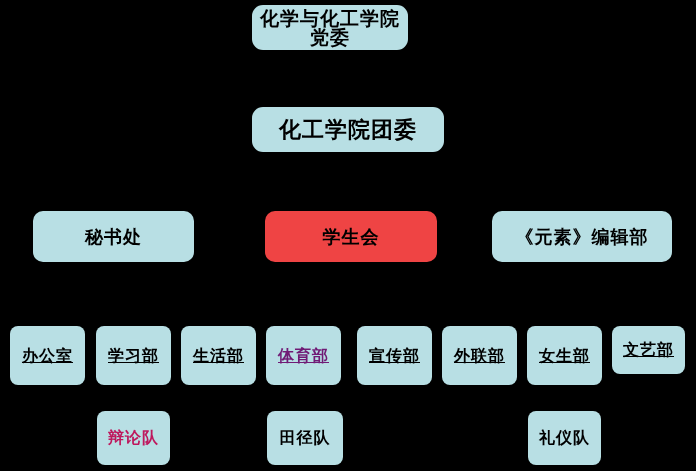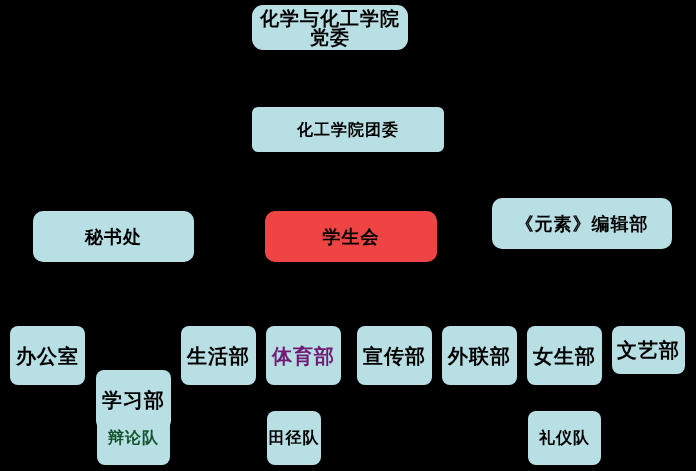--- a/index.html
+++ b/index.html
@@ -24,70 +24,70 @@
     justify-content: center;
     color: #000000;
     font-weight: bold;
     letter-spacing: 1px;
     box-sizing: border-box;
     text-align: center;
     line-height: 1;
     font-family: "Liberation Serif", "DejaVu Serif", serif;
   }
   .level-1 { font-size: 19px; border-radius: 11px; }
-  .level-2 { font-size: 16px; border-radius: 6px; }
+  .level-2 { font-size: 22px; border-radius: 11px; }
   .level-3 { font-size: 18px; border-radius: 10px; }
-  .level-4 { font-size: 20px; border-radius: 8px; }
+  .level-4 { font-size: 16px; border-radius: 8px; text-decoration: underline; }
   .level-5 { font-size: 16px; border-radius: 8px; }
 </style>
 </head>
 <body>
 
 <div id="chart-root" style="background: rgb(0, 0, 0);">
     <div class="node level-1" style="left: 252px; top: 5px; width: 156px; height: 45px; background: rgb(184, 223, 228); color: rgb(0, 0, 0);">
       <span>化学与化工学院党委</span>
     </div>
     <div class="node level-2" style="left: 252px; top: 107px; width: 192px; height: 45px; background: rgb(184, 223, 228); color: rgb(0, 0, 0);">
       <span>化工学院团委</span>
     </div>
     <div class="node level-3" style="left: 33px; top: 211px; width: 161px; height: 51px; background: rgb(184, 223, 228); color: rgb(0, 0, 0);">
       <span>秘书处</span>
     </div>
     <div class="node level-3" style="left: 265px; top: 211px; width: 172px; height: 51px; background: #ef4444; color: rgb(0, 0, 0);">
       <span>学生会</span>
     </div>
-    <div class="node level-3" style="left: 492px; top: 198px; width: 180px; height: 51px; background: rgb(184, 223, 228); color: rgb(0, 0, 0);">
+    <div class="node level-3" style="left: 492px; top: 211px; width: 180px; height: 51px; background: rgb(184, 223, 228); color: rgb(0, 0, 0);">
       <span>《元素》编辑部</span>
     </div>
     <div class="node level-4" style="left: 10px; top: 326px; width: 75px; height: 59px; background: rgb(184, 223, 228); color: rgb(0, 0, 0);">
       <span>办公室</span>
     </div>
-    <div class="node level-4" style="left: 96px; top: 326px; width: 75px; height: 59px; background: rgb(184, 223, 228); color: rgb(0, 0, 0); margin-top: 44px;">
+    <div class="node level-4" style="left: 96px; top: 326px; width: 75px; height: 59px; background: rgb(184, 223, 228); color: rgb(0, 0, 0);">
       <span>学习部</span>
     </div>
     <div class="node level-4" style="left: 181px; top: 326px; width: 75px; height: 59px; background: rgb(184, 223, 228); color: rgb(0, 0, 0);">
       <span>生活部</span>
     </div>
     <div class="node level-4" style="left: 266px; top: 326px; width: 75px; height: 59px; background: rgb(184, 223, 228); color: #701a75;">
       <span>体育部</span>
     </div>
     <div class="node level-4" style="left: 357px; top: 326px; width: 75px; height: 59px; background: rgb(184, 223, 228); color: rgb(0, 0, 0);">
       <span>宣传部</span>
     </div>
     <div class="node level-4" style="left: 442px; top: 326px; width: 75px; height: 59px; background: rgb(184, 223, 228); color: rgb(0, 0, 0);">
       <span>外联部</span>
     </div>
     <div class="node level-4" style="left: 527px; top: 326px; width: 75px; height: 59px; background: rgb(184, 223, 228); color: rgb(0, 0, 0);">
       <span>女生部</span>
     </div>
     <div class="node level-4" style="left: 612px; top: 326px; width: 73px; height: 48px; background: rgb(184, 223, 228); color: #000000;">
       <span>文艺部</span>
     </div>
-    <div class="node level-5" style="left: 97px; top: 411px; width: 73px; height: 54px; background: rgb(184, 223, 228); color: #14532d;">
+    <div class="node level-5" style="left: 97px; top: 411px; width: 73px; height: 54px; background: rgb(184, 223, 228); color: #be185d;">
       <span>辩论队</span>
     </div>
-    <div class="node level-5" style="left: 267px; top: 411px; width: 54px; height: 54px; background: rgb(184, 223, 228); color: rgb(0, 0, 0);">
+    <div class="node level-5" style="left: 267px; top: 411px; width: 76px; height: 54px; background: rgb(184, 223, 228); color: rgb(0, 0, 0);">
       <span>田径队</span>
     </div>
     <div class="node level-5" style="left: 528px; top: 411px; width: 73px; height: 54px; background: rgb(184, 223, 228); color: rgb(0, 0, 0);">
       <span>礼仪队</span>
     </div>
   </div>
 
 </body></html>

